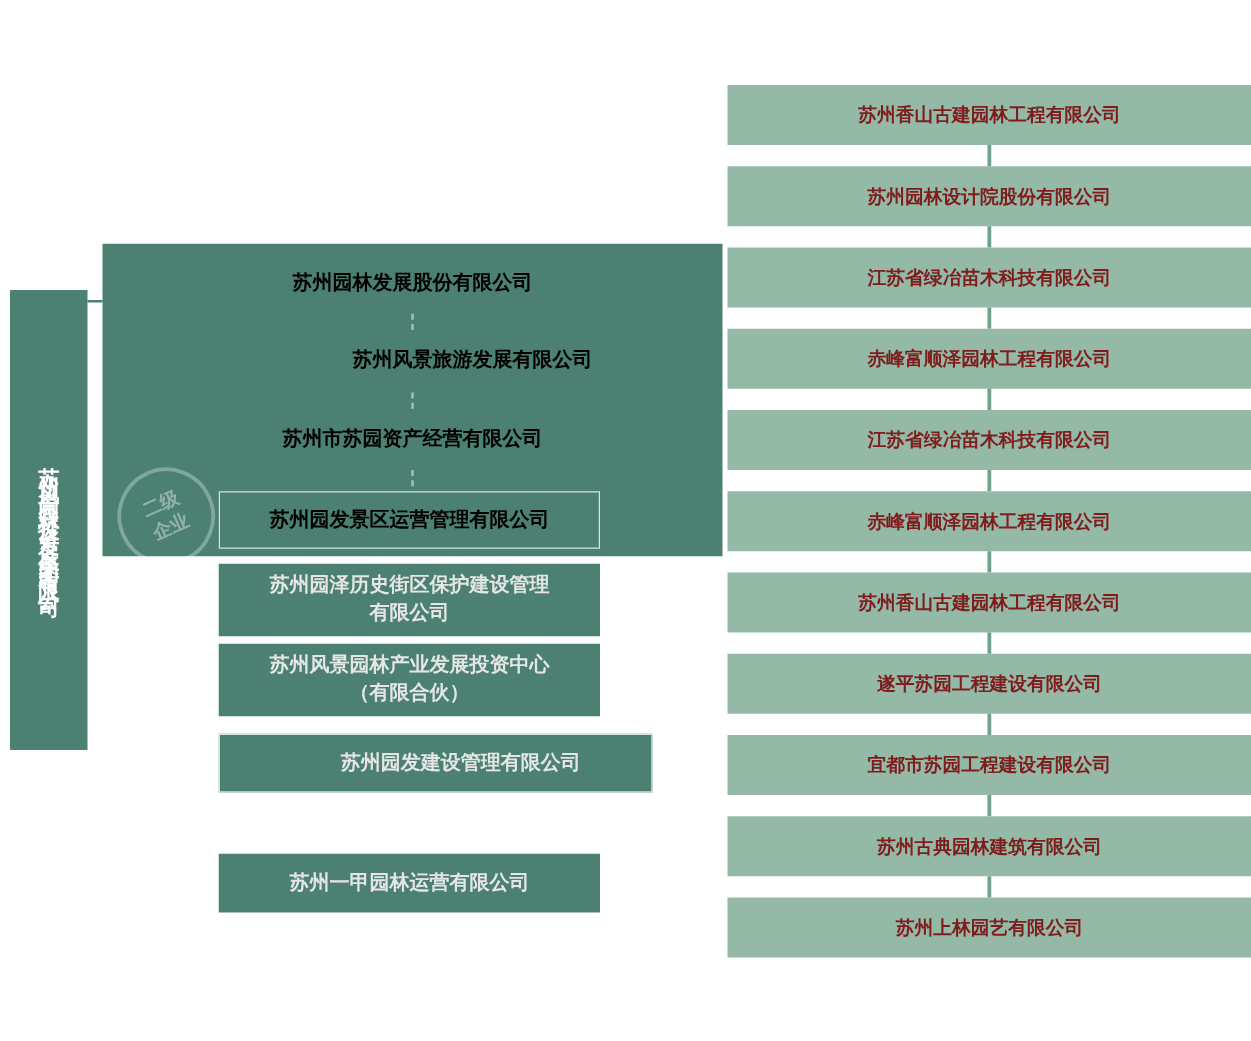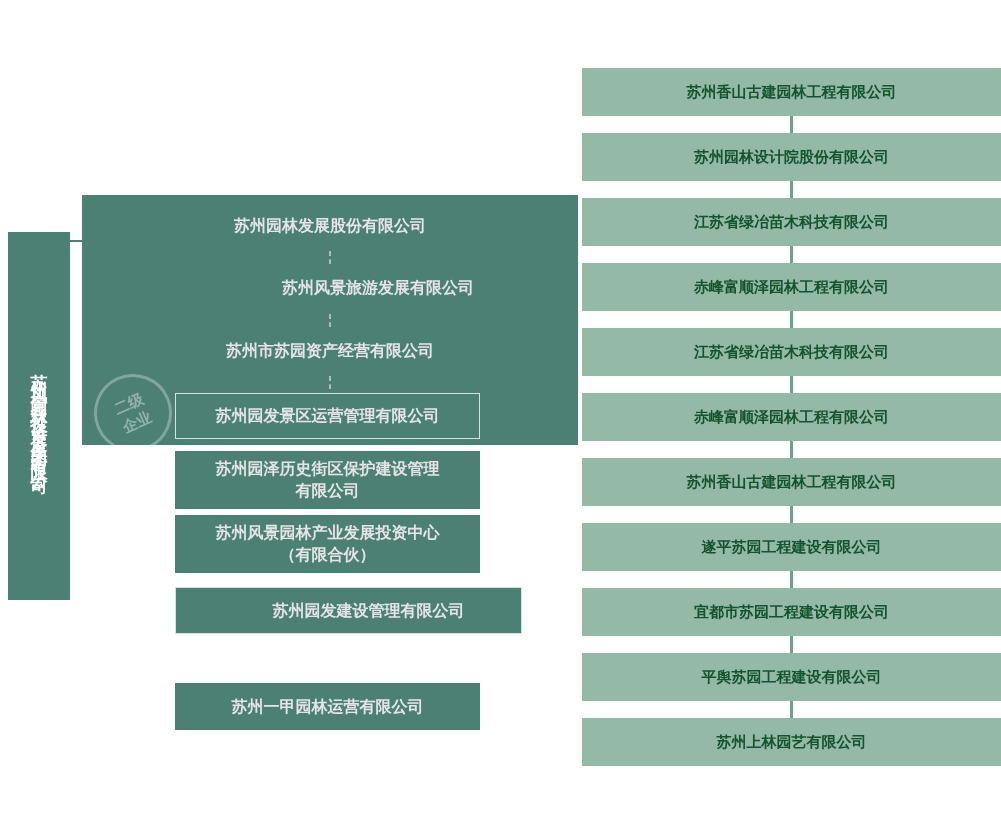--- a/index.html
+++ b/index.html
@@ -56,21 +56,21 @@
     background: #4B8072;
   }
   .mid-row {
     position: absolute;
     left: 0;
     width: 100%;
     height: 62px;
     display: flex;
     align-items: center;
     justify-content: center;
-    color: #e5e5e5;
+    color: #000000;
     font-weight: bold;
     font-size: 16px;
     text-align: center;
     white-space: pre-line;
   }
   .mid-row.boxed {
     left: 93px;
     width: 303px;
     height: 44px;
     border: 1px solid rgba(235, 245, 240, 0.85);
@@ -131,21 +131,21 @@
     position: absolute;
     left: 582px;
     top: 68px;
     width: 419px;
     display: flex;
     flex-direction: column;
   }
   .r-box {
     height: 48px;
     background: #94B9A6;
-    color: #14532d;
+    color: #7f1d1d;
     font-weight: bold;
     font-size: 15px;
     display: flex;
     align-items: center;
     justify-content: center;
     text-align: center;
   }
   .r-gap {
     height: 17px;
     display: flex;
@@ -216,20 +216,20 @@
         <div class="r-line"></div>
       </div>
     <div class="r-box">遂平苏园工程建设有限公司</div>
     <div class="r-gap">
         <div class="r-line"></div>
       </div>
     <div class="r-box">宜都市苏园工程建设有限公司</div>
     <div class="r-gap">
         <div class="r-line"></div>
       </div>
-    <div class="r-box">平舆苏园工程建设有限公司</div>
+    <div class="r-box">苏州古典园林建筑有限公司</div>
     <div class="r-gap">
         <div class="r-line"></div>
       </div>
     <div class="r-box">苏州上林园艺有限公司</div>
   </div>
 
 </div>
 
 </body></html>

